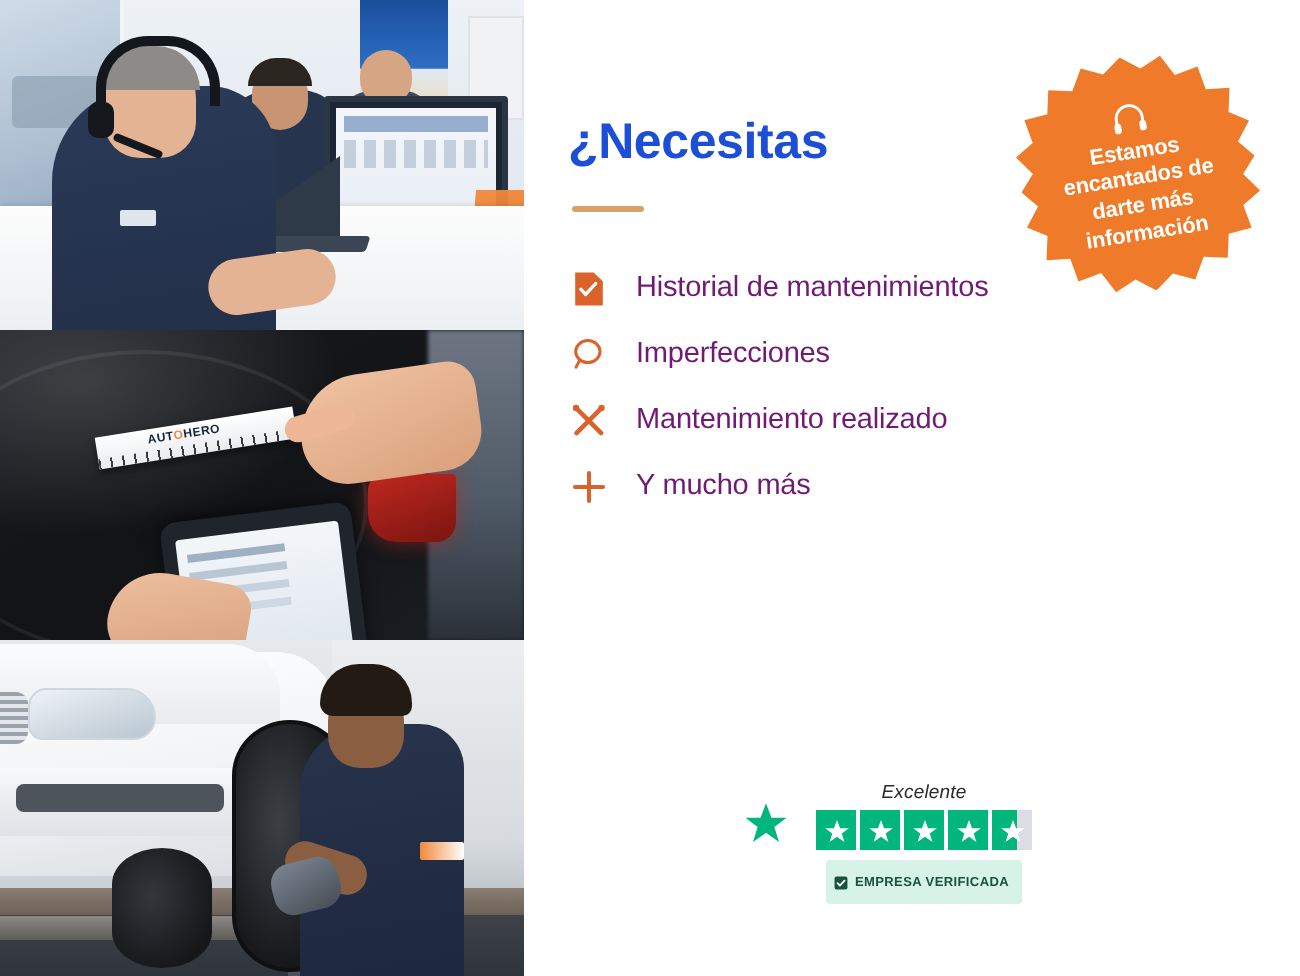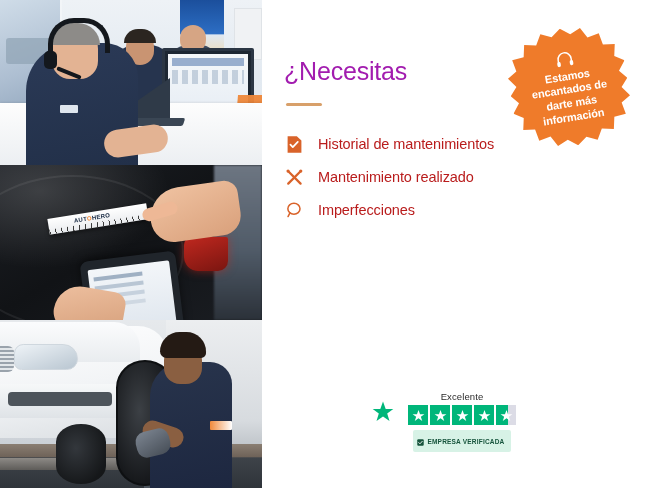--- a/index.html
+++ b/index.html
@@ -342,22 +342,22 @@
     height: 488px;
     background: #ffffff;
     padding: 56px 28px 0 22px;
     box-sizing: border-box;
   }
 
   .headline {
     margin: 0;
     font-size: 25px;
     line-height: 1.22;
-    font-weight: 400;
-    color: #a21caf;
+    font-weight: 700;
+    color: #1d4ed8;
     letter-spacing: -0.2px;
     max-width: 245px;
   }
   .headline-rule {
     width: 36px;
     height: 3px;
     background: #d8a06a;
     margin: 16px 0 22px 2px;
     border-radius: 2px;
   }
@@ -420,21 +420,21 @@
     flex: 0 0 21px;
     width: 21px;
     height: 21px;
     display: flex;
     align-items: center;
     justify-content: center;
     color: #d9632a;
   }
   .feature-label {
     font-size: 14.5px;
-    color: #b91c1c;
+    color: #701a75;
     letter-spacing: -0.1px;
   }
 
   
   .contact {
     margin: 20px 0 0 0;
     font-size: 12.5px;
     line-height: 1.62;
     color: #334e6d;
   }
@@ -463,20 +463,21 @@
   .tp-right {
     display: flex;
     flex-direction: column;
     align-items: center;
     gap: 3px;
   }
   .tp-excelente {
     font-size: 9.5px;
     color: #2b2b2b;
     letter-spacing: .1px;
+    font-style: italic;
   }
   .tp-stars {
     display: flex;
     gap: 2px;
   }
   .tp-star {
     position: relative;
     width: 20px;
     height: 20px;
     background: #00b67a;
@@ -607,41 +608,50 @@
           <svg width="17" height="19" viewBox="0 0 17 19">
             <path d="M1.6 1.2h9.2l4.6 4.4v12.2H1.6z" fill="#d9632a"></path>
             <path d="M4.4 9.6l2.4 2.6 5-5.4" fill="none" stroke="#ffffff" stroke-width="1.7" stroke-linecap="round" stroke-linejoin="round"></path>
           </svg>
         </span>
         <span class="feature-label">Historial de mantenimientos</span>
       </li>
 
       <li class="feature">
         <span class="feature-icon">
+          <svg width="19" height="19" viewBox="0 0 20 20" fill="none" stroke="#d9632a" stroke-width="1.6" stroke-linecap="round">
+            <ellipse cx="9.4" cy="8.2" rx="6.4" ry="5.8"></ellipse>
+            <path d="M5.2 12.6L3.2 16.4"></path>
+          </svg>
+        </span>
+        <span class="feature-label">Imperfecciones</span>
+      </li>
+
+      <li class="feature">
+        <span class="feature-icon">
           <svg width="19" height="19" viewBox="0 0 20 20" stroke="#d9632a" stroke-width="2.4" stroke-linecap="round" fill="none">
             <path d="M3.4 3.4L16.4 16.4"></path>
             <path d="M16.4 3.4L3.4 16.4"></path>
             <circle cx="3.2" cy="3.2" r="1.7" fill="#d9632a" stroke="none"></circle>
             <circle cx="16.6" cy="3.2" r="1.7" fill="#d9632a" stroke="none"></circle>
           </svg>
         </span>
         <span class="feature-label">Mantenimiento realizado</span>
       </li>
 
+
       <li class="feature">
         <span class="feature-icon">
-          <svg width="19" height="19" viewBox="0 0 20 20" fill="none" stroke="#d9632a" stroke-width="1.6" stroke-linecap="round">
-            <ellipse cx="9.4" cy="8.2" rx="6.4" ry="5.8"></ellipse>
-            <path d="M5.2 12.6L3.2 16.4"></path>
+          <svg width="19" height="19" viewBox="0 0 20 20" stroke="#d9632a" stroke-width="2.1" stroke-linecap="round">
+            <path d="M10 2.6v14.8"></path>
+            <path d="M2.6 10h14.8"></path>
           </svg>
         </span>
-        <span class="feature-label">Imperfecciones</span>
+        <span class="feature-label">Y mucho más</span>
       </li>
-
-
 
     </ul>
 
 
     <div class="trustpilot">
 
       <div class="tp-logo">
         <span>
           <svg width="22" height="21" viewBox="0 0 22 21">
             <path d="M11 0.6l2.7 7.3h7.6l-6.1 4.6 2.3 7.5L11 15.4l-6.5 4.6 2.3-7.5L0.7 7.9h7.6z" fill="#00b67a"></path>

